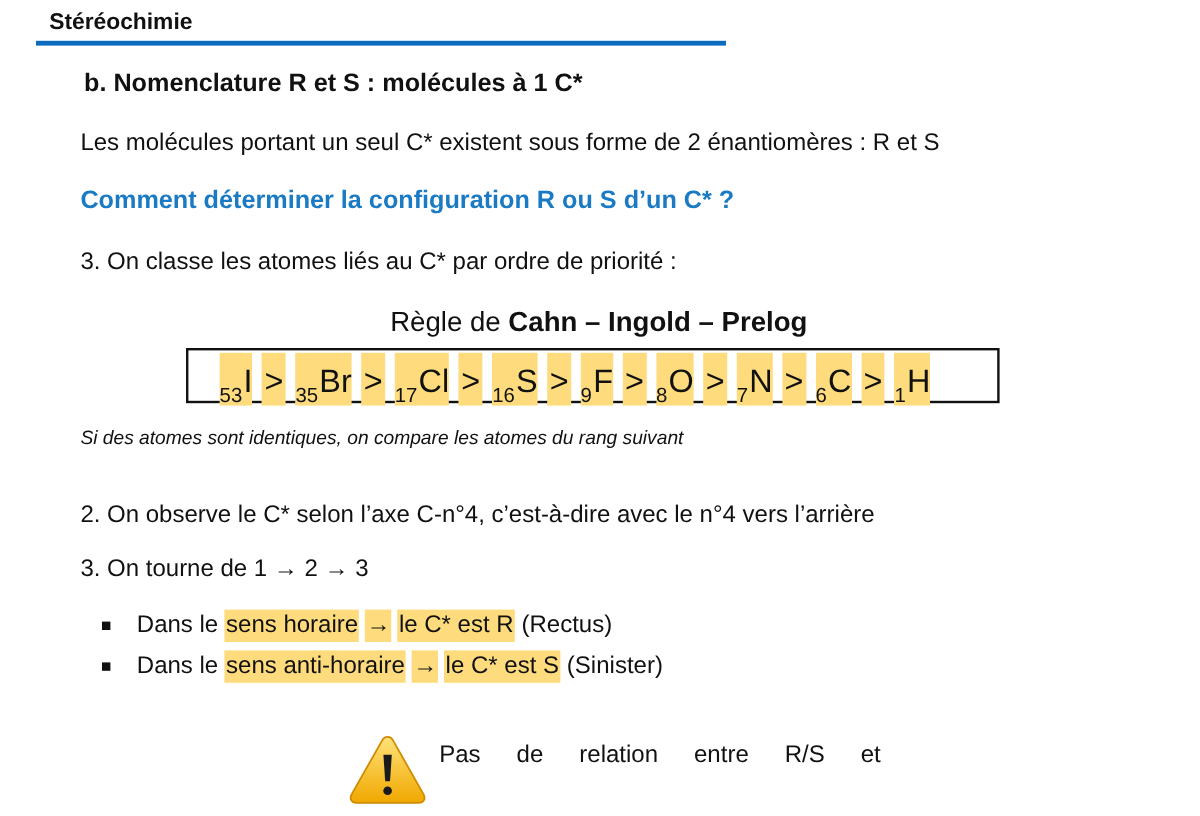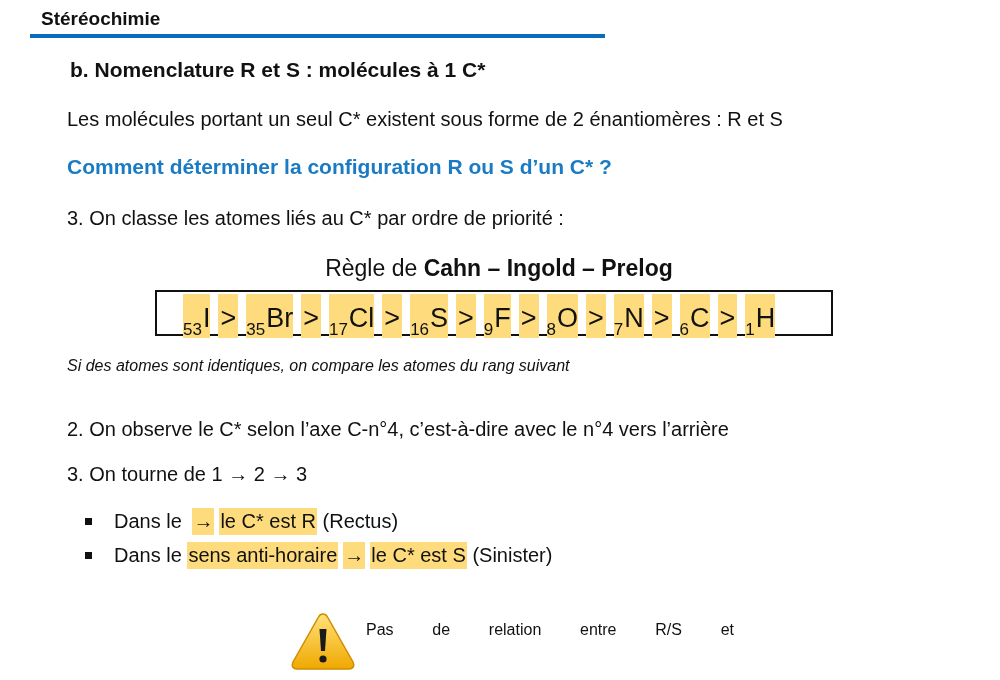--- a/index.html
+++ b/index.html
@@ -121,21 +121,21 @@
     .gap { display: inline-block; width: 5px; }
     .it { }
 
     .warn-icon {
       left: 290px; top: 611px;
       width: 66px; height: 60px;
     }
     .warn-text {
       left: 366px; top: 617px;
       width: 368px;
-      font-size: 16px;
+      font-size: 20px;
       line-height: 25px;
       text-align: justify;
       text-align-last: left;
     }
     .warn-text .l1 {
       display: block;
       text-align: justify;
       text-align-last: justify;
     }
   </style>
@@ -208,20 +208,21 @@
 
 <div class="abs note-italic">Si des atomes sont identiques, on compare les atomes du rang suivant</div>
 
 <div class="abs step2">2. On observe le C* selon l’axe C-n°4, c’est-à-dire avec le n°4 vers l’arrière</div>
 
 <div class="abs step3">3. On tourne de 1 → 2 → 3</div>
 
 <div class="abs bullet-line b1">
   <span class="bullet-sq"></span>
   <span style="white-space:pre">Dans le </span>
+  <span class="hl">sens horaire</span>
   <span class="gap"></span>
   <span class="hl">→</span>
   <span class="gap"></span>
   <span class="hl">le C* est R</span>
   <span style="white-space:pre"> (</span>
     <span class="it">Rectus</span>
     <span>)</span>
 </div>
 
 <div class="abs bullet-line b2">

